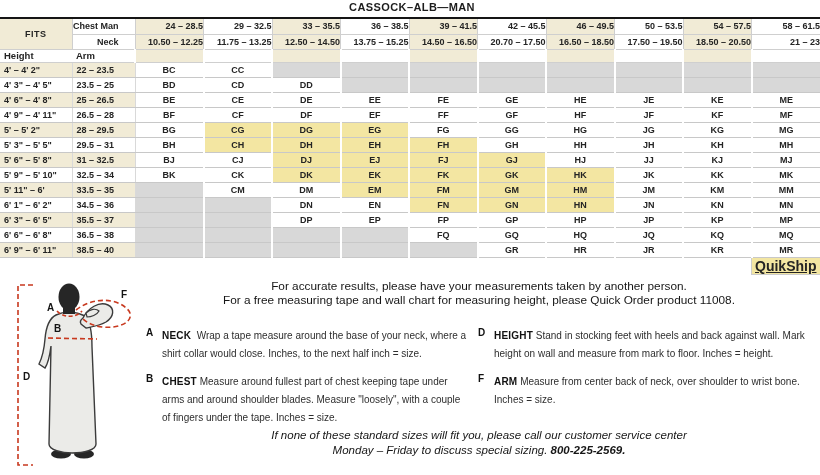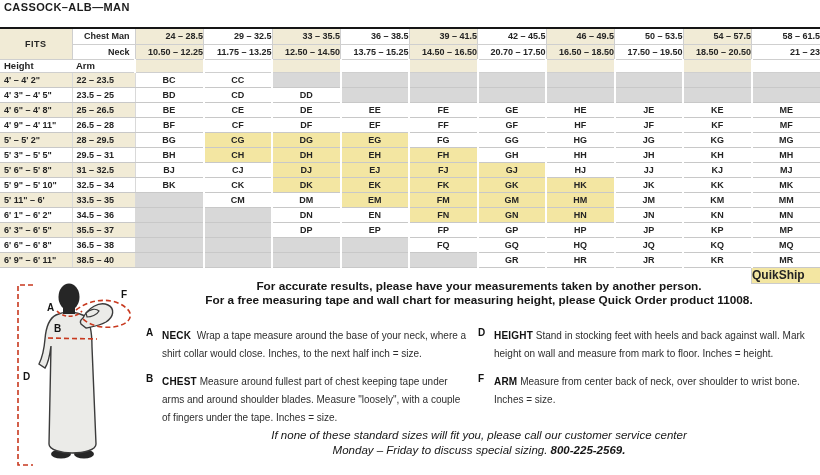--- a/index.html
+++ b/index.html
@@ -1,57 +1,57 @@
 <!DOCTYPE html>
 <html style="--cream: #f1ebd6; --highlight: #f3e6a2; --unavailable: #d8d8d8; --border: #cfcfcf; --rowline: #c8c8c8; --dash-red: #c8391f; --ink: #1c1c1c;"><head>
 <meta charset="utf-8">
 <style>
   * { margin:0; padding:0; box-sizing:border-box; }
   html,body { background:#ffffff; }
   body { width:820px; height:475px; font-family:"Liberation Sans", sans-serif; color:var(--ink,#1c1c1c); }
   .page { position:relative; width:820px; height:475px; background:#fff; overflow:hidden; }
 
   
-  .title-bar { height:29px; line-height:14px; font-size:11px; font-weight:bold; letter-spacing:.4px;
-               padding-left:4px; border-bottom:2px solid #151515; }
+  .title-bar { height:19px; line-height:14px; font-size:11px; font-weight:bold; letter-spacing:.4px;
+               padding-left:4px; border-bottom:2px solid #151515;text-align:center; }
 
   
   table.size-table { border-collapse:collapse; table-layout:fixed; width:820px; }
   .col-height { width:72px; } .col-arm { width:63px; } .col-size { width:68.5px; }
   th, td { overflow:hidden; white-space:nowrap; font-weight:bold; color:#242424; }
 
   tr.hr1 th, tr.hr2 th { height:15px; font-size:9px; border-bottom:1px solid var(--border,#cfcfcf); }
   th.fits { background:var(--cream,#f1ebd6); font-size:10px; letter-spacing:.5px;
             border-right:1px solid var(--border,#cfcfcf); }
-  th.sub  { text-align:right; padding-right:5px; border-right:1px solid var(--border,#cfcfcf); }
+  th.sub  { text-align:right; padding-right:16px; border-right:1px solid var(--border,#cfcfcf); }
   th.rng  { text-align:right; border-left:1px solid var(--border,#cfcfcf); }
 
   tr.hr3 th { height:13px; font-size:9.5px; text-align:left; padding-left:4px;
               border-bottom:1px solid var(--border,#cfcfcf); }
   tr.hr3 td.filler { border-bottom:1px solid var(--border,#cfcfcf); border-left:2px solid #fff; }
 
   tr.dr td { height:14.3px; line-height:14px; font-size:9px; border-bottom:1px solid var(--rowline,#c8c8c8); }
   td.hcell, td.acell { padding-left:4px; }
   td.acell { border-left:1px solid #d9d9d9;margin-left:20px; }
   tr.dr td:nth-child(3) { border-left:1px solid #d9d9d9; }
   td.size { text-align:center; }
   td.size + td.size { border-left:2px solid #fff; }
   td.size.na { background:var(--unavailable,#d8d8d8); }
   td.size.qs { background:var(--highlight,#f3e6a2); }
   .cream { background:var(--cream,#f1ebd6); }
 
   tr.fr td { height:16px; }
   td.blank { border:none; }
-  td.quikship { background:var(--highlight,#f3e6a2); text-align:left; font-size:12px;
-                border:1px solid #cccccc; border-top:none; }
+  td.quikship { background:var(--highlight,#f3e6a2); text-align:center; font-size:14px;
+                border:1px solid #cccccc; border-top:none;text-decoration:underline; }
 
   
   .figure-wrap { position:absolute; left:2px; top:281px; width:142px; height:193px; }
   .notice { position:absolute; left:140px; right:2px; top:280px; text-align:center;
-            font-weight:bold; font-size:11.8px; line-height:13.8px; color:#161616; }
+            font-weight:normal; font-size:11.8px; line-height:13.8px; color:#161616; }
   .notes { position:absolute; left:146px; top:327px; width:666px; display:flex; }
   .notes-col { width:322px; }
   .notes-col + .notes-col { margin-left:10px; flex:1; }
   .note { display:flex; margin-bottom:10px; }
   .note-letter { width:16px; flex:0 0 16px; font-weight:bold; font-size:10px; line-height:12.3px; color:#111; }
   .note-body { flex:1; font-size:10px; line-height:18px; color:#2e2e2e; }
   .note-term { font-weight:bold; color:#111; letter-spacing:.2px; }
   .special { position:absolute; left:140px; right:2px; top:428px; text-align:center;
              font-style:italic; font-size:11.5px; line-height:14.5px; color:#161616; }
   .special b { font-style:italic;margin-top:28px; }

